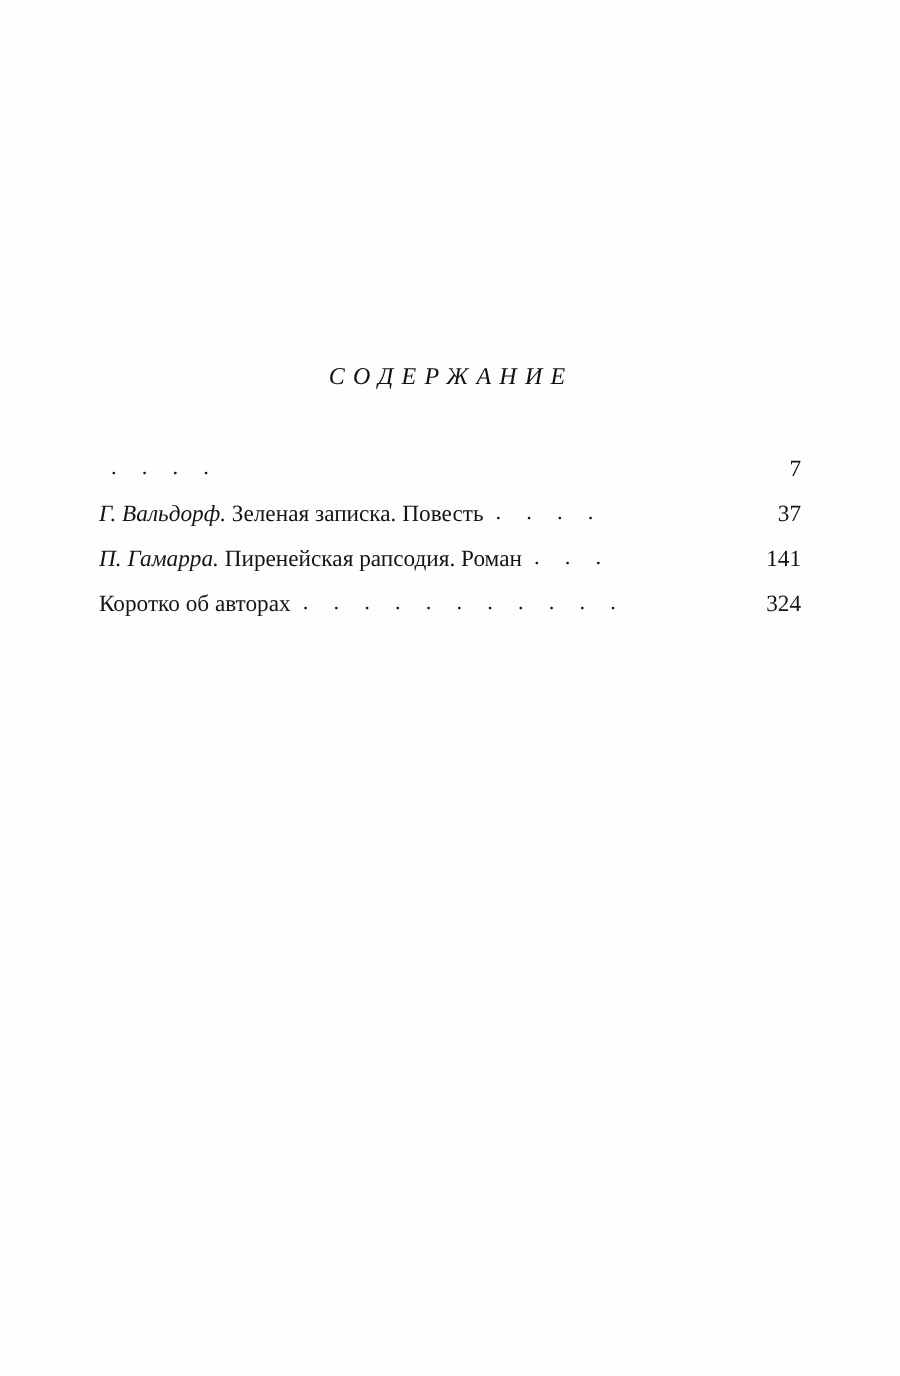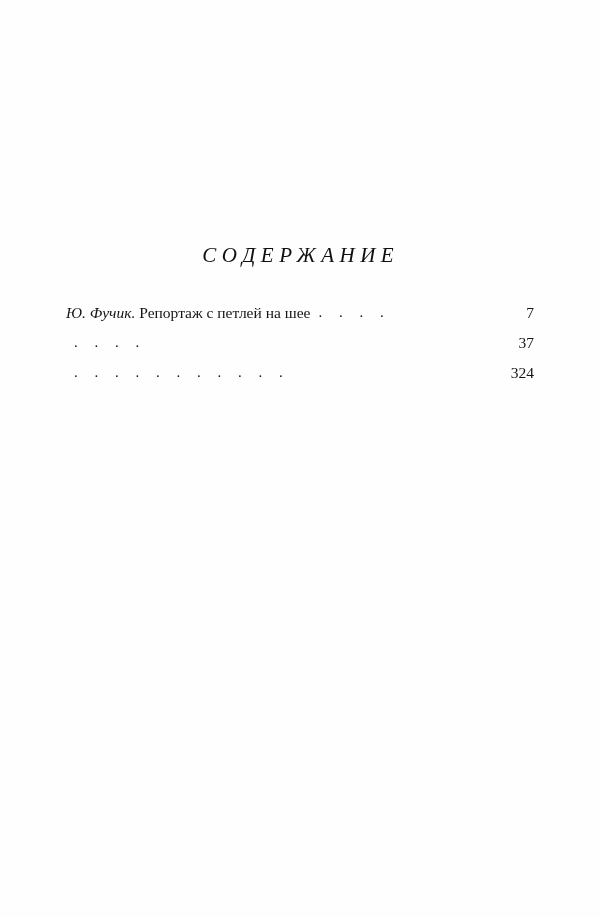--- a/index.html
+++ b/index.html
@@ -23,21 +23,21 @@
     width: 600px;
     height: 917px;
     background: #fefefe;
   }
   .toc-title {
     position: absolute;
     left: 0;
     top: 243px;
     width: 596px;
     text-align: center;
-    font-size: 21px;
+    font-size: 16px;
     font-style: italic;
     letter-spacing: 5.5px;
     text-indent: 5.5px;
     color: #0f0f0f;
   }
   .toc-list {
     position: absolute;
     left: 66px;
     top: 298px;
     width: 468px;
@@ -82,36 +82,44 @@
 </head>
 <body>
 
 <div class="page">
 
   <div class="toc-title">СОДЕРЖАНИЕ</div>
 
   <div class="toc-list">
 
     <div class="toc-row">
-      <span class="entry-text"><span class="author">Ю. Фучик.</span> <span>Репортаж с петлей на шее</span></span>
       <span class="leaders">
           <span class="leaders-inner">. . . .</span>
         </span>
       <span class="page-num">7</span>
     </div>
 
     <div class="toc-row">
+      <span class="entry-text"><span class="author">Г. Вальдорф.</span> <span>Зеленая записка. Повесть</span></span>
       <span class="leaders">
           <span class="leaders-inner">. . . .</span>
         </span>
       <span class="page-num">37</span>
     </div>
 
+    <div class="toc-row">
+      <span class="entry-text"><span class="author">П. Гамарра.</span> <span>Пиренейская рапсодия. Роман</span></span>
+      <span class="leaders">
+          <span class="leaders-inner">. . .</span>
+        </span>
+      <span class="page-num">141</span>
+    </div>
 
     <div class="toc-row">
+      <span class="entry-text"><span>Коротко об авторах</span></span>
       <span class="leaders">
           <span class="leaders-inner">. . . . . . . . . . .</span>
         </span>
       <span class="page-num">324</span>
     </div>
 
   </div>
 </div>
 
 </body></html>

